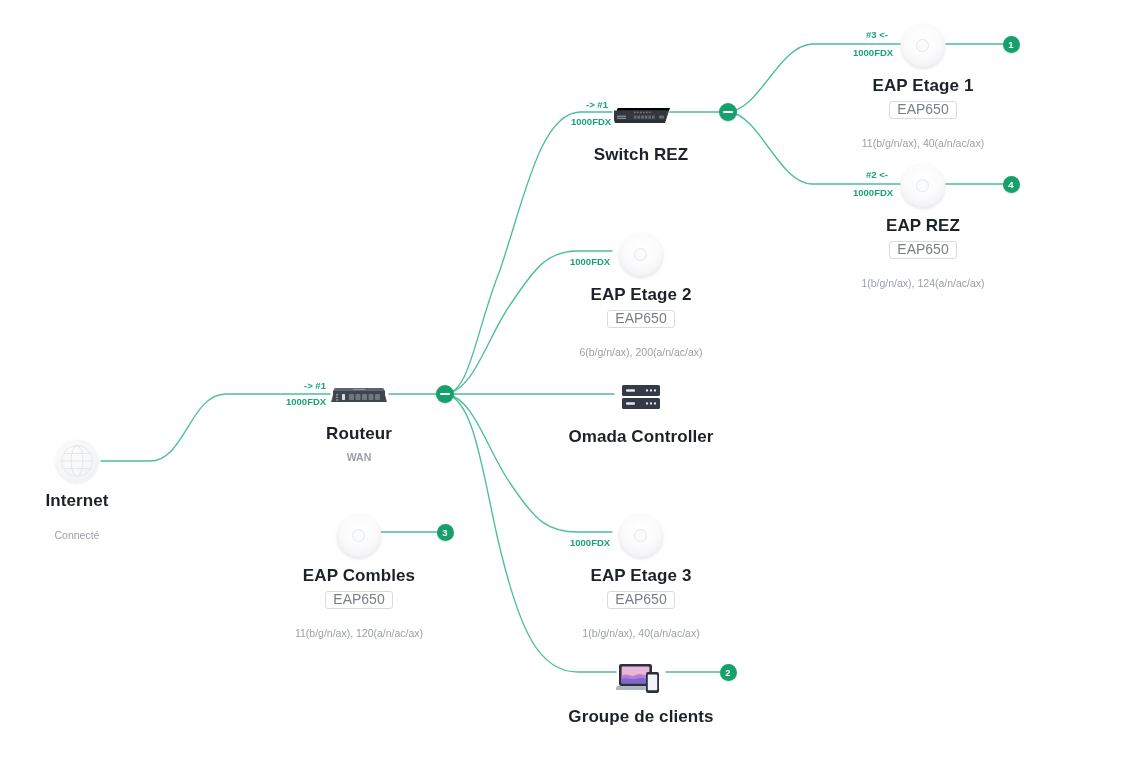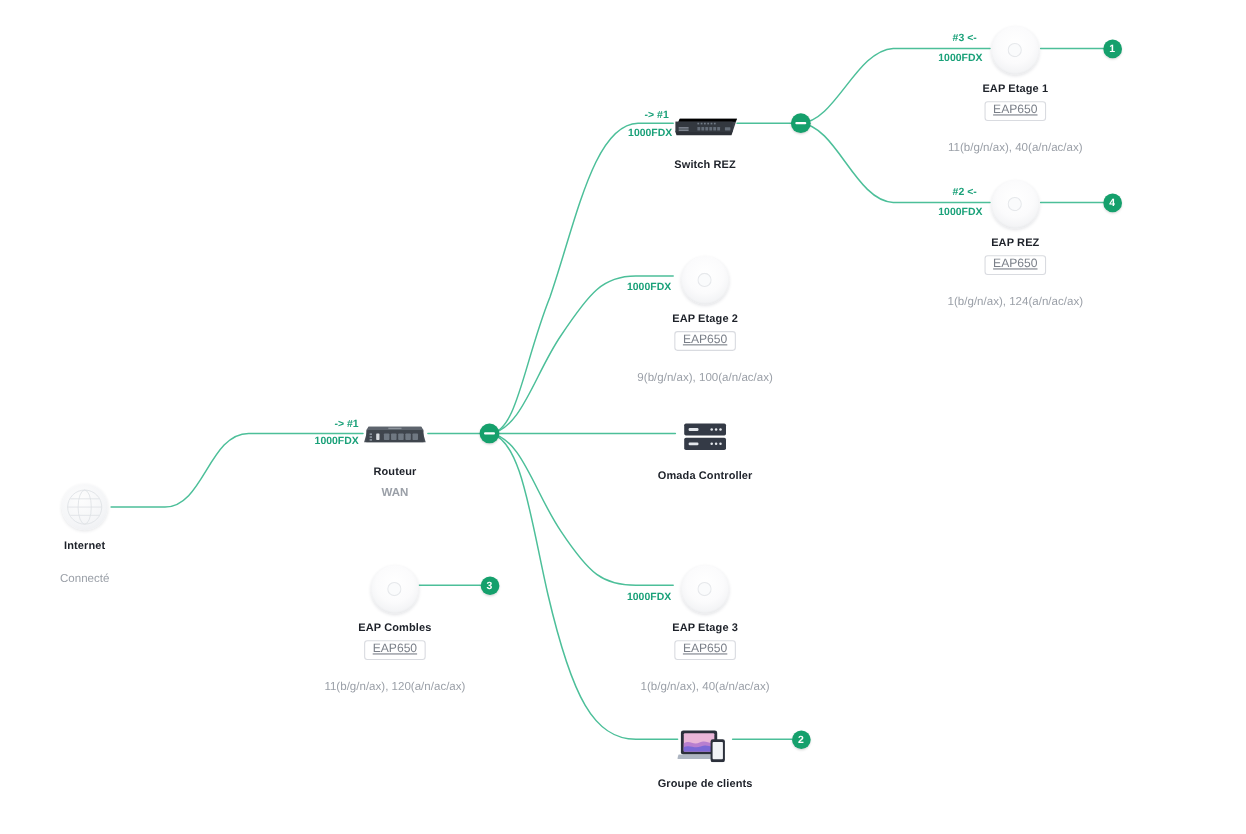--- a/index.html
+++ b/index.html
@@ -10,27 +10,27 @@
     overflow:hidden;
     position:relative;
   }
   #topology{position:absolute;left:0;top:0;width:1133px;height:758px;}
   svg.links{position:absolute;left:0;top:0;width:1133px;height:758px;pointer-events:none;}
 
   
   .node{position:absolute;width:170px;margin-left:-85px;text-align:center;}
   .node .icon-wrap{height:56px;display:flex;align-items:center;justify-content:center;}
   .node-name{
-    font-size:10px;font-weight:bold;color:#1d2129;
+    font-size:17px;font-weight:bold;color:#1d2129;
     margin-top:2px;letter-spacing:.1px;white-space:nowrap;
   }
   .node-model{
     display:inline-block;margin-top:5px;padding:1px 7px 2px;
     border:1px solid #d9dbe0;border-radius:3px;
-    font-size:11px;color:#7a7f88;background:#fff;line-height:13px;text-decoration:underline;
+    font-size:14px;color:#7a7f88;background:#fff;line-height:13px;
   }
   .node-sub{font-size:10.5px;color:#9ba0a8;margin-top:18px;white-space:nowrap;}
   .node-sub.wan{color:#9ba0a8;margin-top:7px;font-weight:bold;}
 
   
   .ap-disc{
     width:44px;height:44px;border-radius:50%;
     background:radial-gradient(circle at 50% 38%, #ffffff 0%, #fbfbfc 48%, #f1f2f4 78%, #e7e9ec 100%);
     box-shadow:0 1px 3px rgba(30,40,60,.13), inset 0 -1px 2px rgba(0,0,0,.04);
     position:relative;
@@ -240,21 +240,21 @@
     <div><span class="node-model">EAP650</span></div>
     <div class="node-sub">1(b/g/n/ax), 124(a/n/ac/ax)</div>
   </div>
 
   <div class="node" style="left:641px;top:227px;">
     <div class="icon-wrap">
       <div class="ap-disc"></div>
     </div>
     <div class="node-name">EAP Etage 2</div>
     <div><span class="node-model">EAP650</span></div>
-    <div class="node-sub">9(b/g/n/ax), 100(a/n/ac/ax)</div>
+    <div class="node-sub">6(b/g/n/ax), 200(a/n/ac/ax)</div>
   </div>
 
   <div class="node" style="left:641px;top:508px;">
     <div class="icon-wrap">
       <div class="ap-disc"></div>
     </div>
     <div class="node-name">EAP Etage 3</div>
     <div><span class="node-model">EAP650</span></div>
     <div class="node-sub">1(b/g/n/ax), 40(a/n/ac/ax)</div>
   </div>

